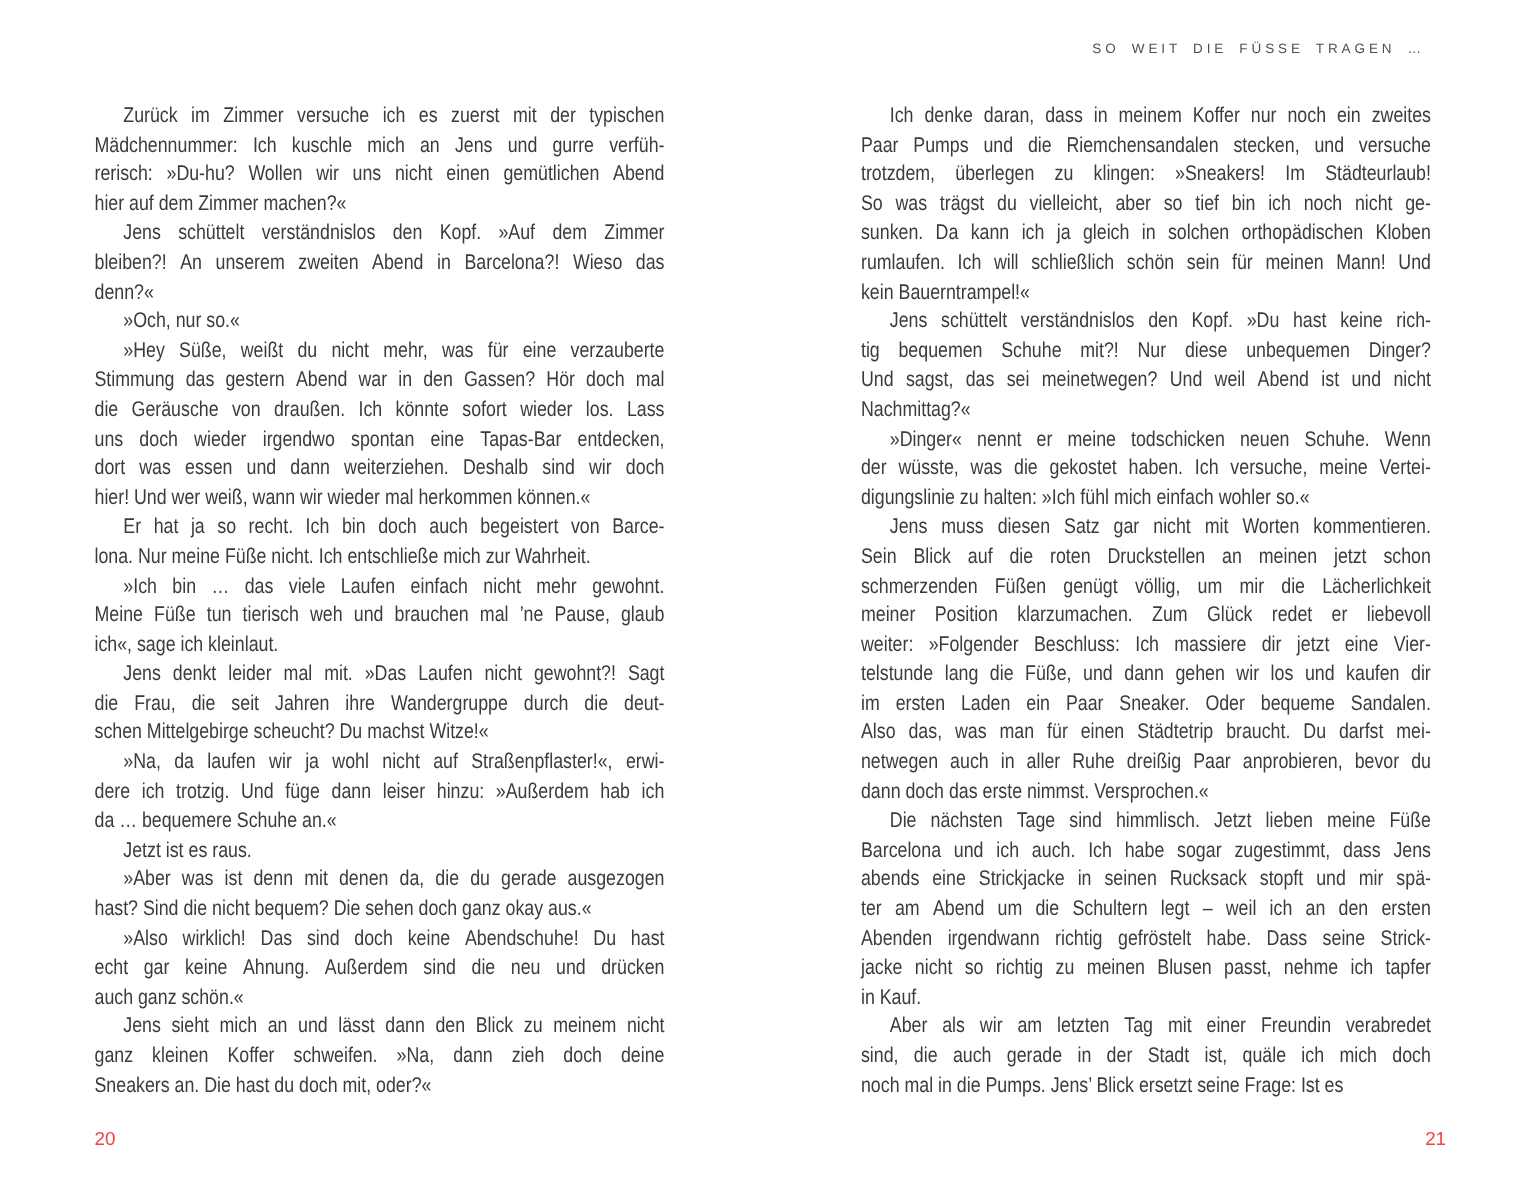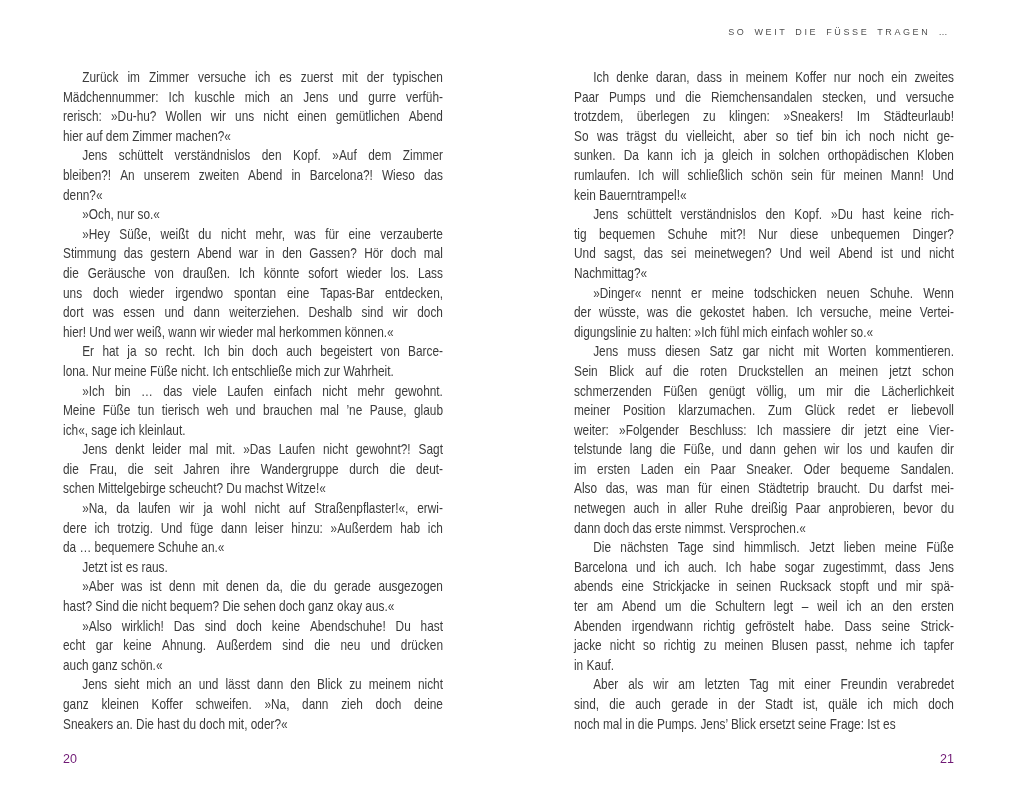--- a/index.html
+++ b/index.html
@@ -16,24 +16,24 @@
   .page{
     position:absolute;top:68px;width:455px;
     font-size:14.2px;color:#3b3b3b;
   }
   #page-left{left:63px;transform:scaleX(.8352);transform-origin:0 0;}
   #page-right{left:499px;transform:scaleX(.8352);transform-origin:100% 0;}
   .line{height:19.6px;line-height:19.6px;white-space:nowrap;}
   .just{display:flex;justify-content:space-between;}
   .first{padding-left:23px;}
   .page-number{
-    position:absolute;top:752px;font-size:12.5px;color:#701a75;
+    position:absolute;top:752px;font-size:12.5px;color:#ef4444;
   }
   #page-number-left{left:63px;}
-  #page-number-right{right:66px;}
+  #page-number-right{right:56px;}
 </style>
 </head>
 <body>
 
 <div>
 
   <div class="running-header">SO WEIT DIE FÜSSE TRAGEN …</div>
 
   <div id="page-left" class="page">
       <div class="line just first">

